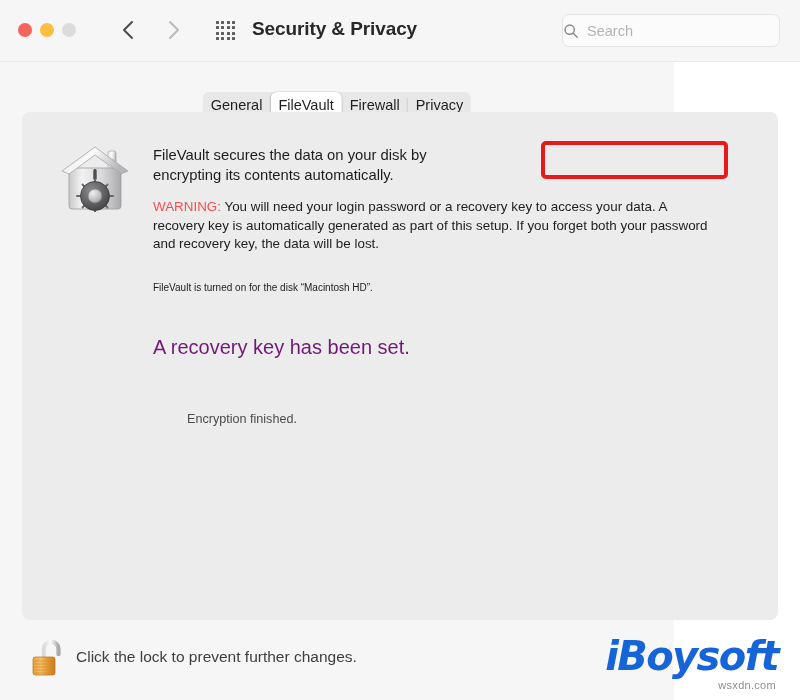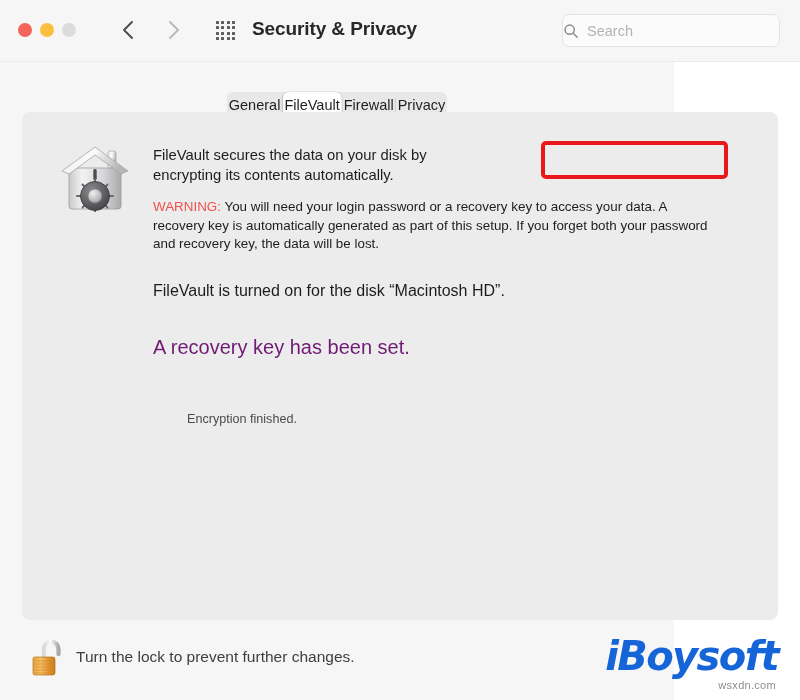--- a/index.html
+++ b/index.html
@@ -135,21 +135,21 @@
     padding: 0;
     box-sizing: border-box;
   }
   .tab {
     position: relative;
     display: flex;
     align-items: center;
     justify-content: center;
     font-size: 14.5px;
     color: #1f1f21;
-    padding: 0 2px;
+    padding: 0 8px;
     border-radius: 6px;
     white-space: nowrap;
     cursor: default;
     box-sizing: border-box;
   }
   .tab.selected {
     background: #ffffff;
     box-shadow: 0 0 0 0.5px rgba(0,0,0,0.12), 0 1px 2px rgba(0,0,0,0.17);
     z-index: 2;
     text-align: center;
@@ -241,21 +241,21 @@
   }
   #warning-label {
     color: #f0514d;
     font-weight: normal;
   }
 
   #status-disk {
     position: absolute;
     left: 131px;
     top: 170px;
-    font-size: 16px;
+    font-size: 10px;
     color: #1d1d1f;
     white-space: nowrap;
   }
   #status-key {
     position: absolute;
     left: 131px;
     top: 224px;
     font-size: 20px;
     color: #701a75;
     white-space: nowrap;
@@ -491,21 +491,21 @@
         <g stroke="#cf8a28" stroke-width="0.85" opacity="0.75">
           <line x1="4.4" y1="25" x2="23.6" y2="25"></line>
           <line x1="4.4" y1="28" x2="23.6" y2="28"></line>
           <line x1="4.4" y1="31" x2="23.6" y2="31"></line>
           <line x1="4.4" y1="34" x2="23.6" y2="34"></line>
           <line x1="4.4" y1="37" x2="23.6" y2="37"></line>
         </g>
       </svg>
     </div>
 
-    <div id="lock-text">Turn the lock to prevent further changes.</div>
+    <div id="lock-text">Click the lock to prevent further changes.</div>
 
     <div id="watermark">
       <div id="wm-logo">iBoysoft</div>
       <div id="wm-url">wsxdn.com</div>
     </div>
   </div>
 
 </div>
 
 </body></html>

